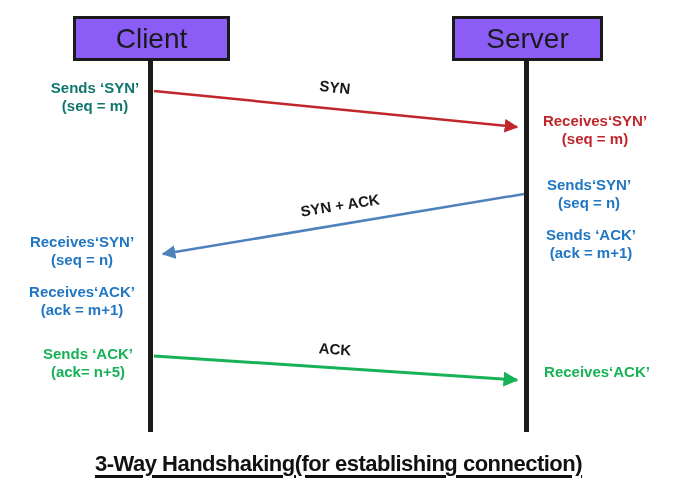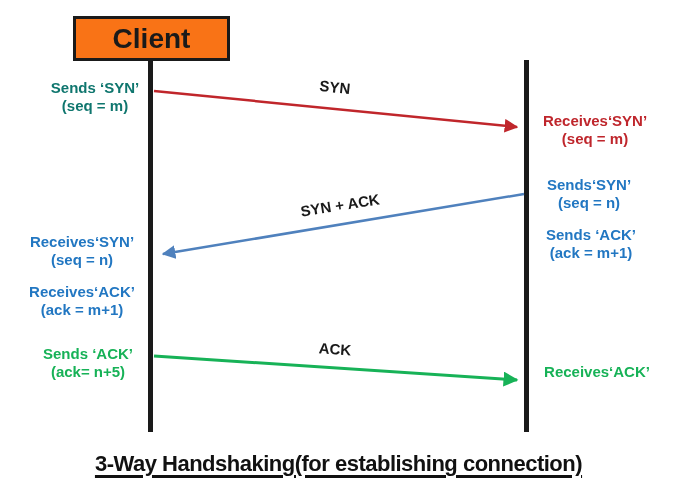--- a/index.html
+++ b/index.html
@@ -9,26 +9,26 @@
     height: 493px;
     background: #ffffff;
     overflow: hidden;
     font-family: "Liberation Sans", sans-serif;
   }
   .actor-box {
     position: absolute;
     top: 16px;
     height: 45px;
     border: 3px solid #1a1a1a;
-    background: #f97316;
+    background: #8b5cf6;
     box-sizing: border-box;
     display: flex;
     align-items: center;
     justify-content: center;
-    font-weight: bold;
+    font-weight: normal;
     font-size: 28px;
     color: #1a1a1a;
     z-index: 3;
   }
   .actor-box.client { left: 73px;  width: 157px; }
   .actor-box.server { left: 452px; width: 151px; }
   .lifeline {
     position: absolute;
     top: 60px;
     width: 5px;
@@ -92,20 +92,23 @@
   }
 </style>
 </head>
 <body>
 
 <div class="stage">
 
   <div class="actor-box client">
     <span>Client</span>
   </div>
+  <div class="actor-box server">
+    <span>Server</span>
+  </div>
 
   <div class="lifeline client"></div>
   <div class="lifeline server"></div>
 
   <svg class="arrows" viewBox="0 0 677 493" xmlns="http://www.w3.org/2000/svg">
     <defs>
       <marker id="arrow-red" viewBox="0 0 10 10" refX="9" refY="5" markerWidth="5.5" markerHeight="5.5" orient="auto">
         <path d="M0,0 L10,5 L0,10 z" fill="#c0262b"></path>
       </marker>
       <marker id="arrow-blue" viewBox="0 0 10 10" refX="9" refY="5" markerWidth="5.5" markerHeight="5.5" orient="auto">

